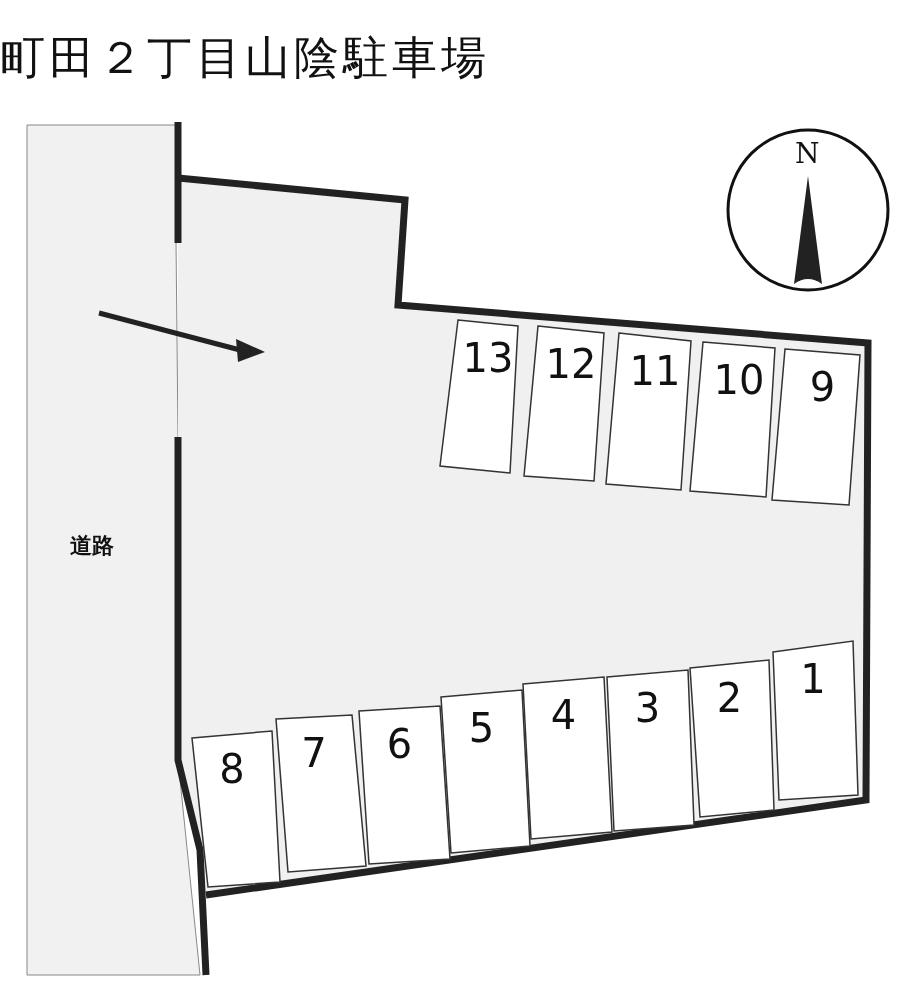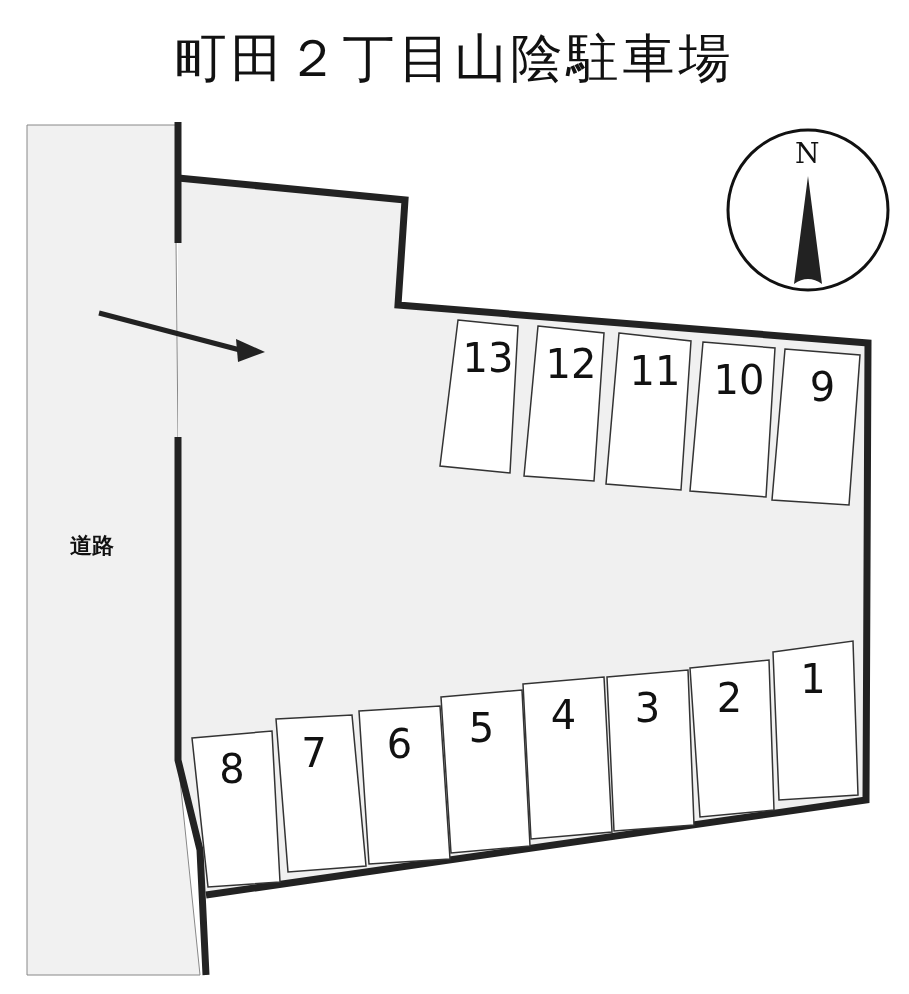--- a/index.html
+++ b/index.html
@@ -1,19 +1,19 @@
 <!DOCTYPE html>
 <html><head>
 <meta charset="utf-8">
 <style>
   html, body { margin: 0; padding: 0; background: #ffffff; }
   body { width: 909px; height: 994px; position: relative; overflow: hidden;
          font-family: "DejaVu Sans", sans-serif; }
-  #title { position: absolute; left: 0; top: 18px; width: 909px; text-align: center;
-           font-size: 52px; letter-spacing: 4px; color: #111; font-weight: 400;
+  #title { position: absolute; left: 0; top: 18px; width: 909px; text-align: left;
+           font-size: 45px; letter-spacing: 4px; color: #111; font-weight: 400;
            font-family: "DejaVu Sans", sans-serif; line-height: 80px; }
   svg { position: absolute; left: 0; top: 0; }
   .stall-num { font-family: "DejaVu Sans", sans-serif; font-size: 40px; fill: #111; }
   .road-label { font-family: "DejaVu Sans", sans-serif; font-size: 22px; font-weight: bold; fill: #111; }
   .north { font-family: "DejaVu Serif", serif; font-size: 28px; fill: #111; }
 </style>
 </head>
 <body>
 
 <div id="title">町田２丁目山陰駐車場</div>

